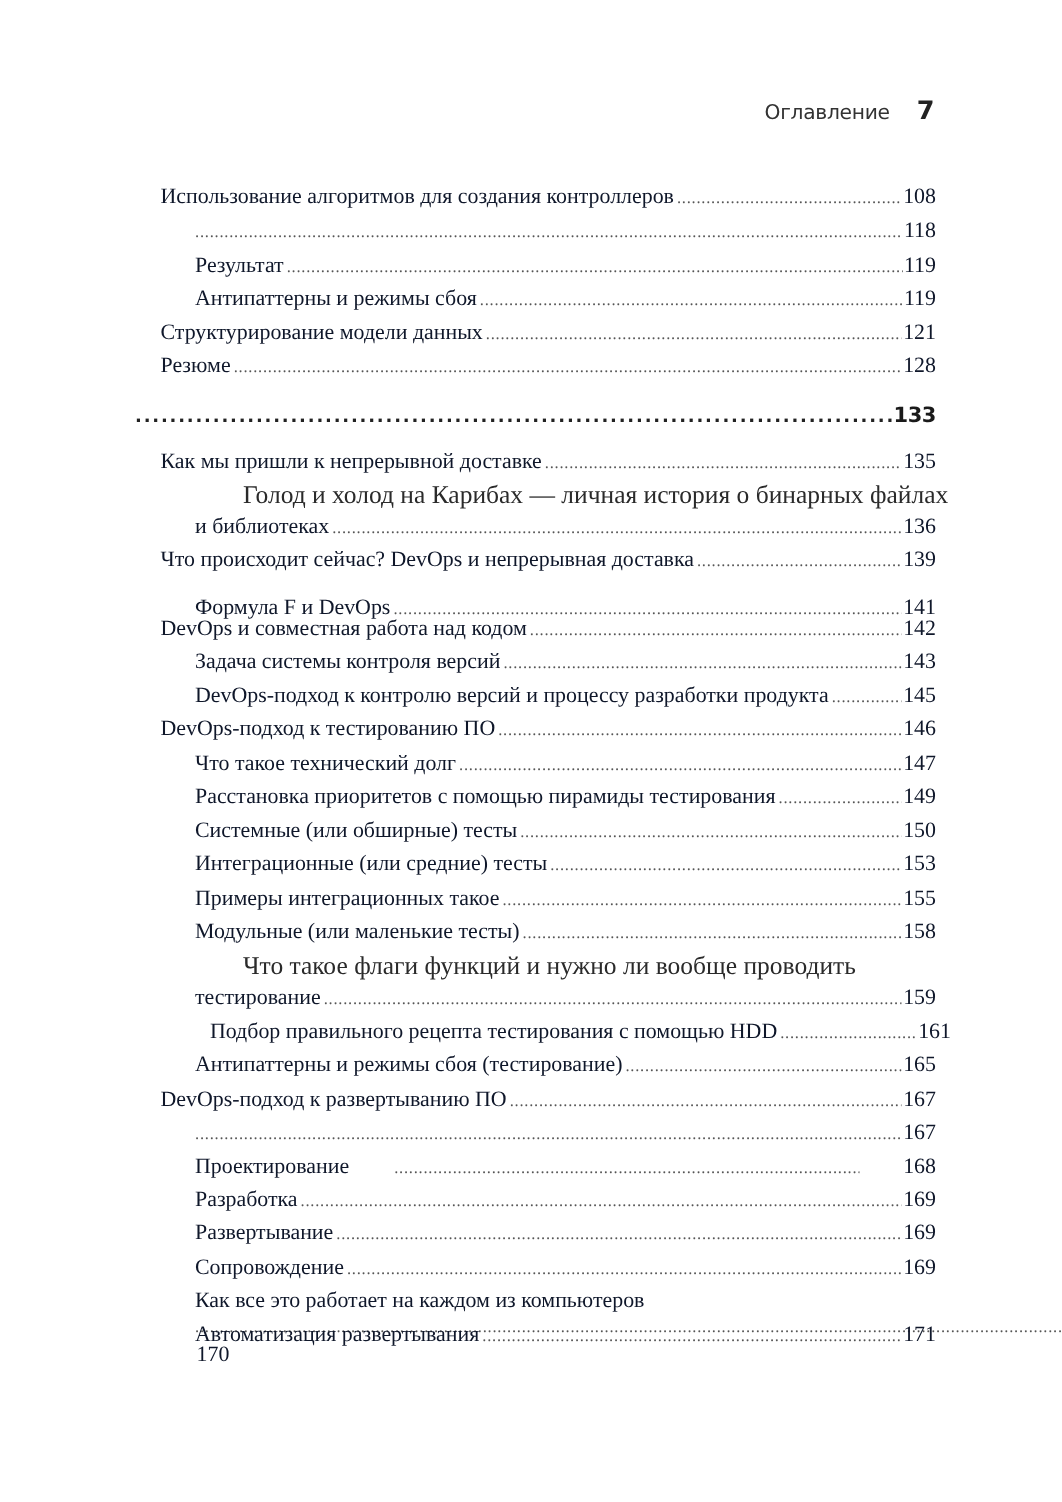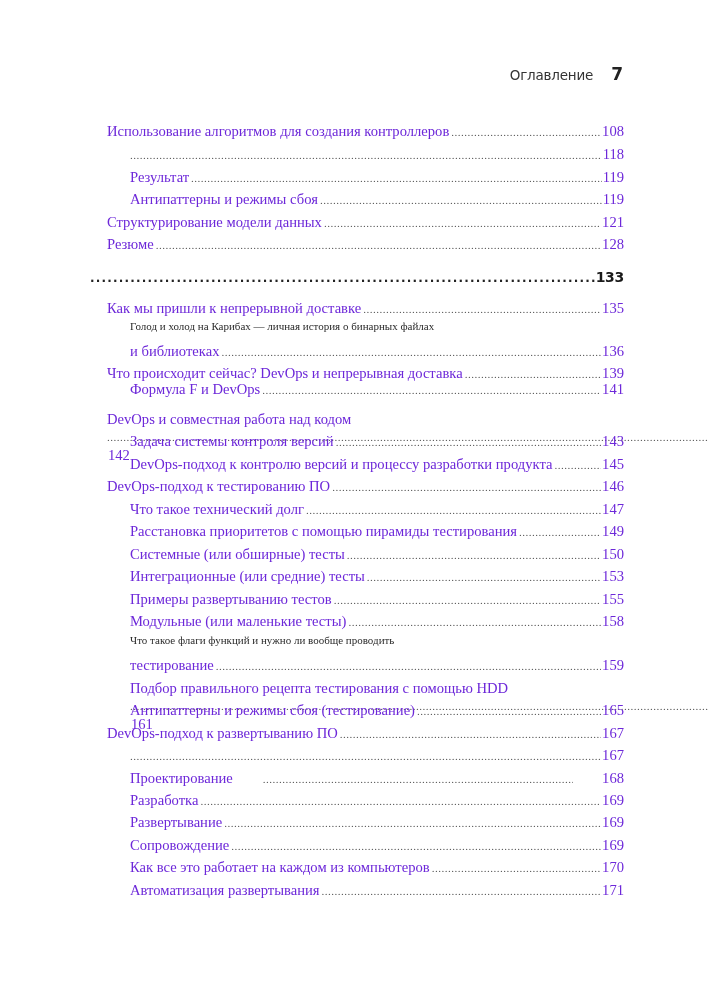--- a/index.html
+++ b/index.html
@@ -1,29 +1,29 @@
 <!DOCTYPE html>
 <html><head>
 <meta charset="utf-8">
 <style>
   html, body { margin:0; padding:0; background:#ffffff; }
   body { width:708px; height:1001px; position:relative; overflow:hidden; }
   .header { position:absolute; top:64px; right:85px; display:flex; align-items:baseline; gap:18px; color:#333; }
   .header .title { font-family:"DejaVu Sans", sans-serif; font-size:13.5px; letter-spacing:-0.2px; }
   .header .pnum { font-family:"DejaVu Sans", sans-serif; font-size:17px; font-weight:bold; color:#222; }
   .toc { position:absolute; left:0; top:0; width:708px; }
-  .row { position:absolute; left:0; display:flex; align-items:baseline; color:#6d28d9;
+  .row { position:absolute; left:0; display:flex; align-items:baseline; color:#0f172a;
          font-family:"Liberation Serif", serif; font-size:14.6px; line-height:18px; }
   .row .label { white-space:nowrap; padding-right:2px; }
   .row .dots { flex:1; overflow:hidden; white-space:nowrap; color:#555; font-size:11px; letter-spacing:0.5px; }
   .row .dots::before { content:"................................................................................................................................................................................................................................"; }
   .row .page { white-space:nowrap; padding-left:1px; }
   .row.chapter { font-family:"DejaVu Sans", sans-serif; font-weight:bold; font-size:14px; color:#1a1a1a; letter-spacing:-0.3px; }
   .row.chapter .dots { color:#222; font-size:12px; letter-spacing:1.2px; }
-  .line1 { position:absolute; white-space:nowrap; font-family:"Liberation Serif", serif; font-size:11px; color:#2a2a2a; }
+  .line1 { position:absolute; white-space:nowrap; font-family:"Liberation Serif", serif; font-size:17px; color:#2a2a2a;margin-left:32px; }
 </style>
 </head>
 <body>
 
 <div class="header">
   <span class="title">Оглавление</span>
   <span class="pnum">7</span>
 </div>
 
 <div class="toc" id="toc">
@@ -69,26 +69,26 @@
     <div class="row" style="left: 130px; width: 494px; top: 342px;">
       <span class="label">и библиотеках</span>
       <span class="dots"></span>
       <span class="page">136</span>
     </div>
     <div class="row" style="left: 107px; width: 517px; top: 364px;">
       <span class="label">Что происходит сейчас? DevOps и непрерывная доставка</span>
       <span class="dots"></span>
       <span class="page">139</span>
     </div>
-    <div class="row" style="left: 130px; width: 494px; top: 380px;">
+    <div class="row" style="left: 130px; width: 494px; top: 396px;">
       <span class="label">Формула F и DevOps</span>
       <span class="dots"></span>
       <span class="page">141</span>
     </div>
-    <div class="row" style="left: 107px; width: 517px; top: 410px; flex-direction: column;">
+    <div class="row" style="left: 107px; width: 517px; top: 410px;">
       <span class="label">DevOps и совместная работа над кодом</span>
       <span class="dots"></span>
       <span class="page">142</span>
     </div>
     <div class="row" style="left: 130px; width: 494px; top: 432px;">
       <span class="label">Задача системы контроля версий</span>
       <span class="dots"></span>
       <span class="page">143</span>
     </div>
     <div class="row" style="left: 130px; width: 494px; top: 455px; justify-content: flex-end;">
@@ -115,36 +115,36 @@
       <span class="label">Системные (или обширные) тесты</span>
       <span class="dots"></span>
       <span class="page">150</span>
     </div>
     <div class="row" style="left: 130px; width: 494px; top: 567px;">
       <span class="label">Интеграционные (или средние) тесты</span>
       <span class="dots"></span>
       <span class="page">153</span>
     </div>
     <div class="row" style="left: 130px; width: 494px; top: 590px;">
-      <span class="label">Примеры развертыванию тестов</span>
+      <span class="label">Примеры интеграционных такое</span>
       <span class="dots"></span>
       <span class="page">155</span>
     </div>
     <div class="row" style="left: 130px; width: 494px; top: 612px;">
       <span class="label">Модульные (или маленькие тесты)</span>
       <span class="dots"></span>
       <span class="page">158</span>
     </div>
     <div class="line1" style="left: 130px; top: 634px;">Что такое флаги функций и нужно ли вообще проводить</div>
     <div class="row" style="left: 130px; width: 494px; top: 656px;">
       <span class="label">тестирование</span>
       <span class="dots"></span>
       <span class="page">159</span>
     </div>
-    <div class="row" style="left: 130px; width: 494px; top: 679px; flex-direction: column;">
+    <div class="row" style="left: 140px; width: 494px; top: 679px;">
       <span class="label">Подбор правильного рецепта тестирования с помощью HDD</span>
       <span class="dots"></span>
       <span class="page">161</span>
     </div>
     <div class="row" style="left: 130px; width: 494px; top: 701px;">
       <span class="label">Антипаттерны и режимы сбоя (тестирование)</span>
       <span class="dots"></span>
       <span class="page">165</span>
     </div>
     <div class="row" style="left: 107px; width: 517px; top: 724px;">
@@ -169,21 +169,21 @@
     <div class="row" style="left: 130px; width: 494px; top: 813px;">
       <span class="label">Развертывание</span>
       <span class="dots"></span>
       <span class="page">169</span>
     </div>
     <div class="row" style="left: 130px; width: 494px; top: 836px;">
       <span class="label">Сопровождение</span>
       <span class="dots"></span>
       <span class="page">169</span>
     </div>
-    <div class="row" style="left: 130px; width: 494px; top: 858px;">
+    <div class="row" style="left: 130px; width: 494px; top: 858px; flex-direction: column;">
       <span class="label">Как все это работает на каждом из компьютеров</span>
       <span class="dots"></span>
       <span class="page">170</span>
     </div>
     <div class="row" style="left: 130px; width: 494px; top: 881px;">
       <span class="label">Автоматизация развертывания</span>
       <span class="dots"></span>
       <span class="page">171</span>
     </div>
   </div>

